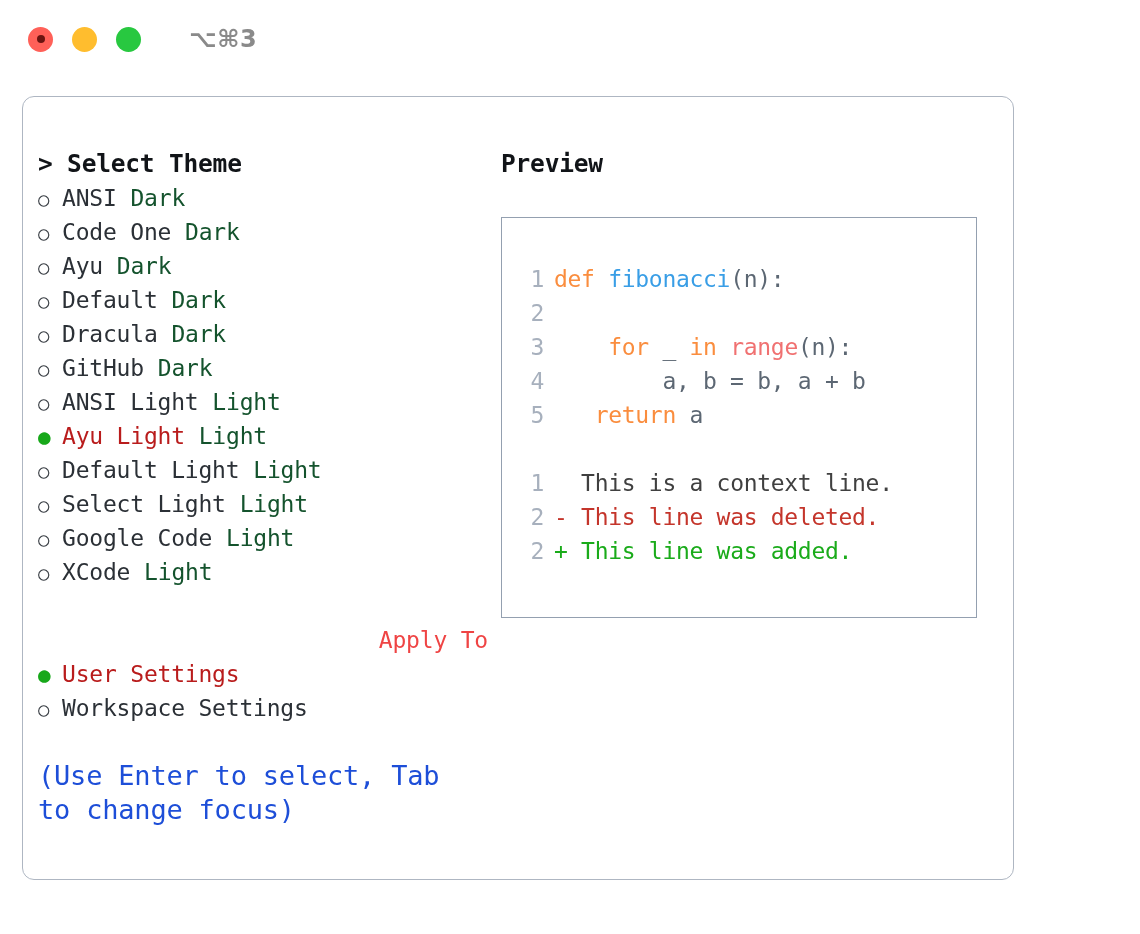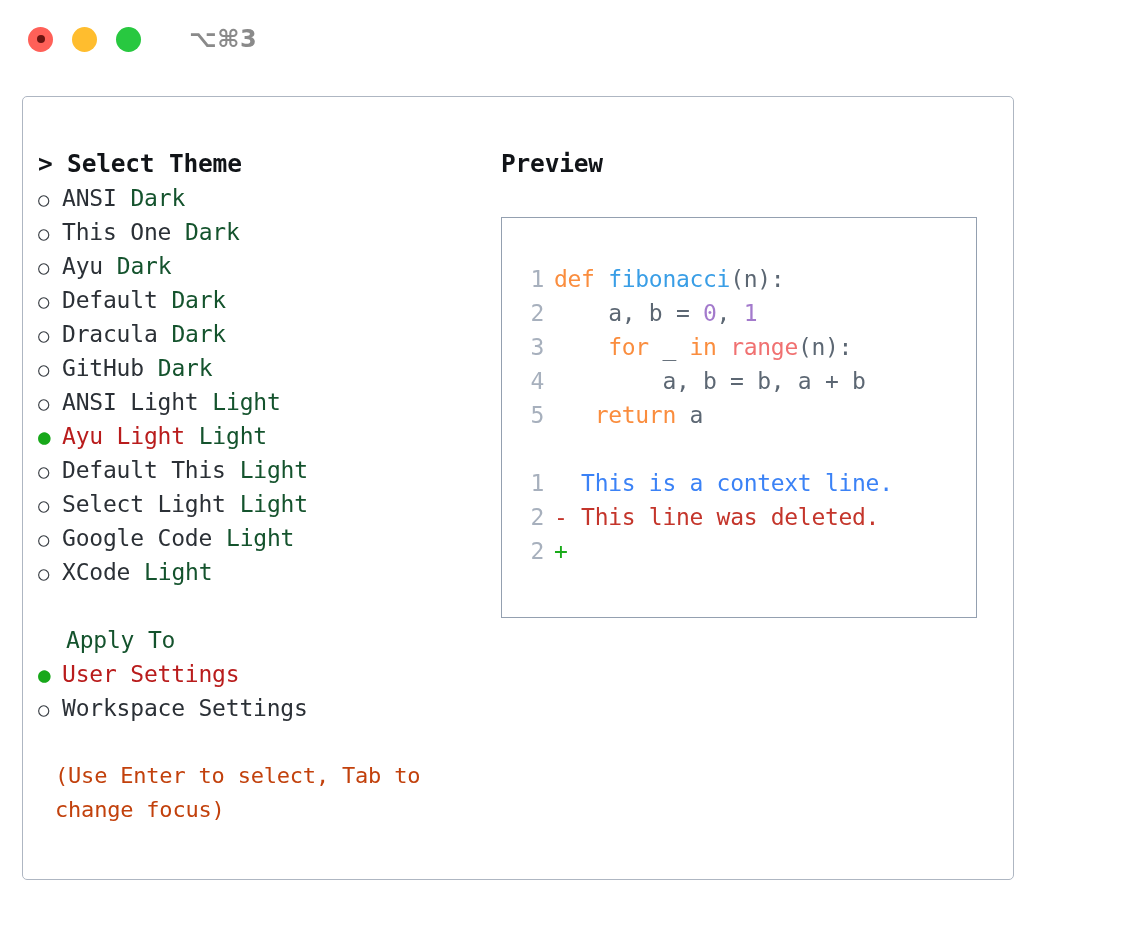--- a/index.html
+++ b/index.html
@@ -70,21 +70,21 @@
   }
 
   
   .panel {
     position: absolute;
     left: 22px;
     top: 96px;
     width: 992px;
     height: 784px;
     border: 1.6px solid #aeb6c2;
-    border-radius: 5px;
+    border-radius: 12px;
     box-sizing: border-box;
     background: #ffffff;
   }
 
   .columns {
     position: absolute;
     inset: 0;
   }
 
   
@@ -125,37 +125,37 @@
 
   .opt-label { color: #2b3036; letter-spacing: -0.2px; }
   .opt-label.sel { color: #b91c1c; }
   .opt-tag {
     color: #14532d;
     letter-spacing: -0.2px;
   }
 
   .group-title {
     font-size: 23px;
-    color: #14532d;
+    color: #ef4444;
     line-height: 34px;
     height: 34px;
     padding-left: 28px;
     white-space: pre;
     letter-spacing: -0.2px;
+    text-align: right;
   }
 
   .spacer-row { height: 34px; }
 
   .hint {
-    font-size: 22px;
-    color: #c2410c;
+    font-size: 27px;
+    color: #1d4ed8;
     line-height: 34px;
     letter-spacing: -0.2px;
     width: 410px;
-    margin-left: 17px;
   }
 
   
   .right-col {
     position: absolute;
     left: 478px;
     top: 50px;
     width: 500px;
   }
 
@@ -190,21 +190,21 @@
 
   .blank-line { height: 34px; }
 
   
   .tok-kw   { color: #fa8d3e; }
   .tok-fn   { color: #399ee6; }
   .tok-num  { color: #a37acc; }
   .tok-call { color: #f07171; text-align: right; }
   .tok-txt  { color: #5c6773; }
 
-  .diff-ctx { color: #3b82f6; }
+  .diff-ctx { color: #404040; }
   .diff-del { color: #c4352b; }
   .diff-add { color: #1aab1a; }
 </style>
 </head>
 <body>
 
 <div class="window">
 
   <div class="titlebar">
     <div class="dots">
@@ -216,28 +216,28 @@
   </div>
 
   <div class="panel">
     <div class="columns">
 
       <div class="left-col">
         <div class="section-header">&gt; Select Theme</div>
 
         <div id="theme-list">
             <div class="opt-row"><span class="bullet">○</span><span class="opt-label">ANSI</span><span> </span><span class="opt-tag">Dark</span></div>
-            <div class="opt-row"><span class="bullet">○</span><span class="opt-label">This One</span><span> </span><span class="opt-tag">Dark</span></div>
+            <div class="opt-row"><span class="bullet">○</span><span class="opt-label">Code One</span><span> </span><span class="opt-tag">Dark</span></div>
             <div class="opt-row"><span class="bullet">○</span><span class="opt-label">Ayu</span><span> </span><span class="opt-tag">Dark</span></div>
             <div class="opt-row"><span class="bullet">○</span><span class="opt-label">Default</span><span> </span><span class="opt-tag">Dark</span></div>
             <div class="opt-row"><span class="bullet">○</span><span class="opt-label">Dracula</span><span> </span><span class="opt-tag">Dark</span></div>
             <div class="opt-row"><span class="bullet">○</span><span class="opt-label">GitHub</span><span> </span><span class="opt-tag">Dark</span></div>
             <div class="opt-row"><span class="bullet">○</span><span class="opt-label">ANSI Light</span><span> </span><span class="opt-tag">Light</span></div>
             <div class="opt-row"><span class="bullet sel">●</span><span class="opt-label sel">Ayu Light</span><span> </span><span class="opt-tag">Light</span></div>
-            <div class="opt-row"><span class="bullet">○</span><span class="opt-label">Default This</span><span> </span><span class="opt-tag">Light</span></div>
+            <div class="opt-row"><span class="bullet">○</span><span class="opt-label">Default Light</span><span> </span><span class="opt-tag">Light</span></div>
             <div class="opt-row"><span class="bullet">○</span><span class="opt-label">Select Light</span><span> </span><span class="opt-tag">Light</span></div>
             <div class="opt-row"><span class="bullet">○</span><span class="opt-label">Google Code</span><span> </span><span class="opt-tag">Light</span></div>
             <div class="opt-row"><span class="bullet">○</span><span class="opt-label">XCode</span><span> </span><span class="opt-tag">Light</span></div>
           </div>
 
         <div class="spacer-row"></div>
 
         <div class="group-title">Apply To</div>
 
         <div id="apply-list">
@@ -249,29 +249,29 @@
 
         <div class="hint">(Use Enter to select, Tab to change focus)</div>
       </div>
 
       <div class="right-col">
         <div class="section-header">Preview</div>
 
         <div class="preview-box">
           <div id="code-block">
               <div class="code-line"><span class="lineno">1</span><span class="code-body"><span class="tok-kw">def </span><span class="tok-fn">fibonacci</span><span class="tok-txt">(n):</span></span></div>
-              <div class="code-line"><span class="lineno">2</span><span class="code-body"><span class="tok-txt">    a, b = </span><span class="tok-num">0</span><span class="tok-txt">, </span><span class="tok-num">1</span></span></div>
+              <div class="code-line"><span class="lineno">2</span></div>
               <div class="code-line"><span class="lineno">3</span><span class="code-body"><span class="tok-txt">    </span><span class="tok-kw">for</span><span class="tok-txt"> _ </span><span class="tok-kw">in</span><span class="tok-txt"> </span><span class="tok-call">range</span><span class="tok-txt">(n):</span></span></div>
               <div class="code-line"><span class="lineno">4</span><span class="code-body"><span class="tok-txt">        a, b = b, a + b</span></span></div>
               <div class="code-line"><span class="lineno">5</span><span class="code-body"><span class="tok-txt">   </span><span class="tok-kw">return</span><span class="tok-txt"> a</span></span></div>
             </div>
           <div class="blank-line"></div>
           <div id="diff-block">
               <div class="code-line"><span class="lineno">1</span><span class="diff-ctx">  </span><span class="diff-ctx">This is a context line.</span></div>
               <div class="code-line"><span class="lineno">2</span><span class="diff-del">- </span><span class="diff-del">This line was deleted.</span></div>
-              <div class="code-line"><span class="lineno">2</span><span class="diff-add">+ </span></div>
+              <div class="code-line"><span class="lineno">2</span><span class="diff-add">+ </span><span class="diff-add">This line was added.</span></div>
             </div>
         </div>
       </div>
 
     </div>
   </div>
 </div>
 
 </body></html>

